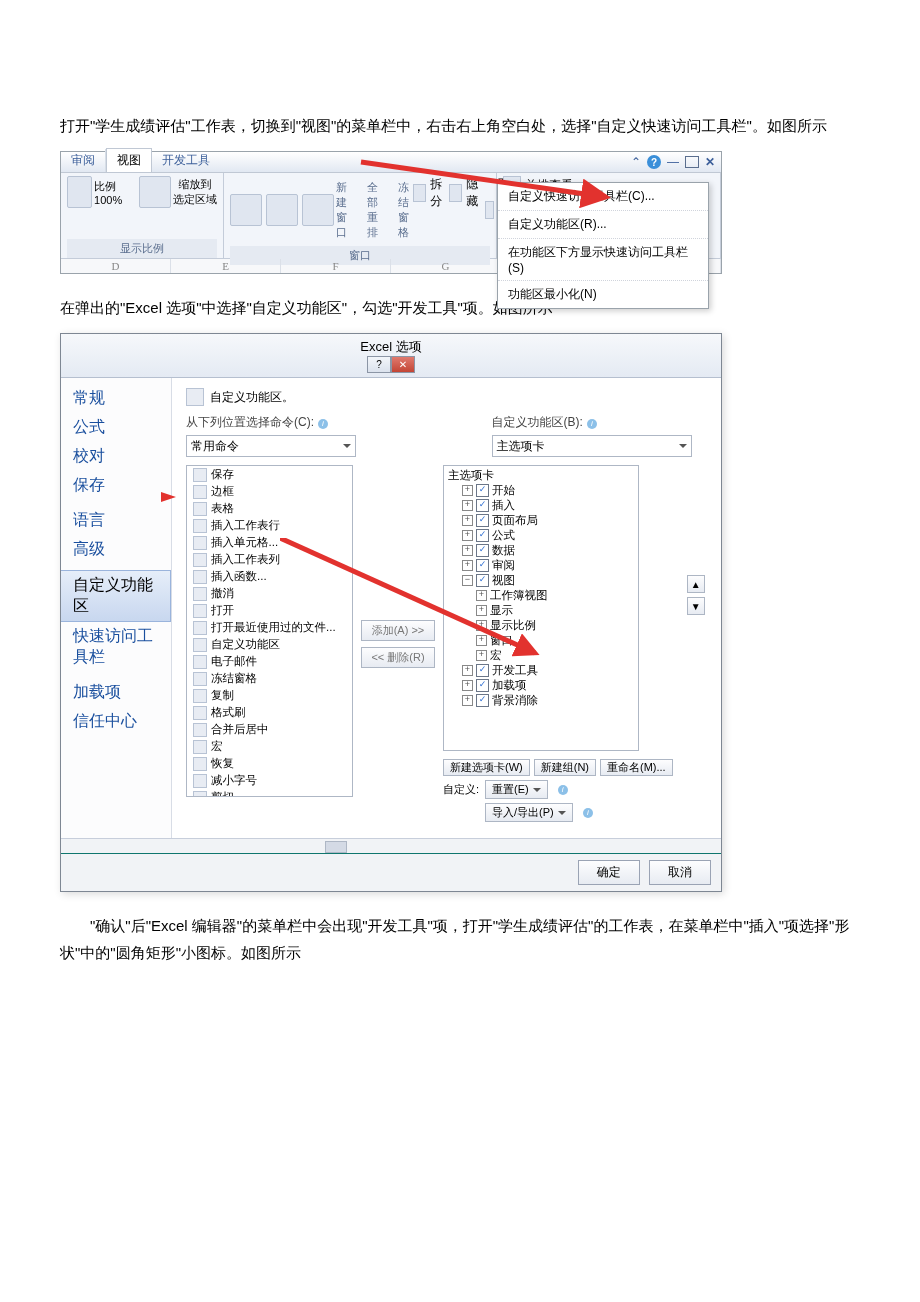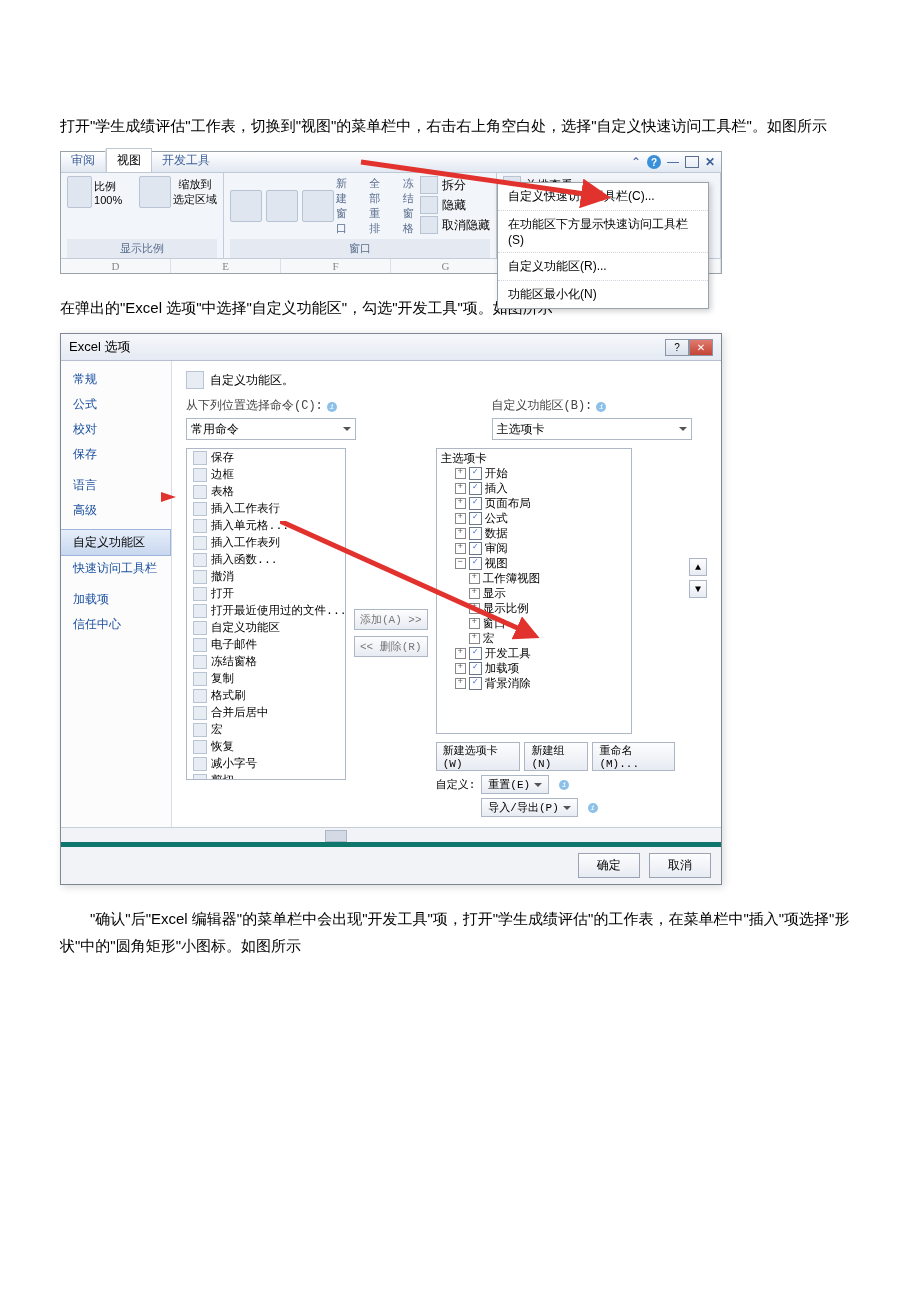--- a/index.html
+++ b/index.html
@@ -170,20 +170,21 @@
     position: relative;
   }
   .dlg-title {
     background: linear-gradient(#f6f8fb, #e4eaf3);
     border-bottom: 1px solid #b5bfcf;
     padding: 4px 8px;
     font-size: 13px;
     display: flex;
     justify-content: space-between;
     align-items: center;
+    flex-direction: column;
   }
   .dlg-title-btns {
     display: flex; gap: 0;
   }
   .dlg-title-btn {
     width: 22px; height: 15px;
     border: 1px solid #8b95a5;
     background: linear-gradient(#f3f6fa,#dbe2ed);
     font-size: 10px;
     display: flex;
@@ -199,37 +200,36 @@
   }
   .dlg-left {
     width: 110px;
     background: #fcfcfd;
     border-right: 1px solid #d8dde6;
     padding: 6px 0;
   }
   .dlg-left .navitem {
     padding: 4px 12px;
     color: #1a4f9e;
-    font-size: 12px;
+    font-size: 16px;
     font-family: Liberation Mono, monospace;
   }
   .dlg-left .navitem.sel {
     background: linear-gradient(#e6eef9,#c8d7ef);
     border: 1px solid #9ab4dc;
     border-left: none;
     color: #000;
   }
   .dlg-right {
     flex: 1;
     padding: 10px 14px;
     display: flex;
     flex-direction: column;
     gap: 8px;
     position: relative;
-    font-family: Liberation Mono, monospace;
   }
   .dlg-heading {
     display: flex;
     align-items: center;
     gap: 6px;
     font-size: 12px;
   }
   .heading-icon {
     width: 16px; height: 16px;
     background: #e8ecf3;
@@ -387,21 +387,21 @@
   }
   .arrow-btn {
     width: 16px; height: 16px;
     border: 1px solid #adb6c4;
     background: linear-gradient(#fdfdfe,#e7ebf2);
     display: flex;
     align-items: center; justify-content: center;
     font-size: 10px;
   }
   .dlg-footer {
-    border-top: 5px solid #0f766e;
+    border-top: 1px solid #0f766e;
     background: #f1f3f6;
     padding: 6px 10px;
     text-align: right;
   }
   .dlg-footer .btn {
     display: inline-block;
     border: 1px solid #9aa3b4;
     background: linear-gradient(#fdfdfe,#e7ebf2);
     padding: 3px 18px;
     margin-left: 6px;
@@ -440,21 +440,20 @@
     border: 1px solid #aeb7c5;
   }
   .vgroup-inner {
     display:flex;
     flex-direction:row;
     align-items:center;
     gap:2px;
   }
   .vgroup-stack { display:flex; gap:4px; }
   .hlist {
-    flex-direction: column;
     align-items:flex-start;
     gap:2px;
   }
   .hlist-item { display:flex; align-items:center; gap:4px; }
   .g-labels {
     display:flex;
     gap:20px;
     font-size:11px;
     color:#5a6e8e;
   }
@@ -532,22 +531,22 @@
       <div class="hlist-item" style="align-self:flex-start">
         <span class="tiny-box"></span>
         <span>并排查看</span>
       </div>
       <div></div>
     </div>
   </div>
 
   <div class="context-menu">
     <div class="item"><span>自定义快速访问工具栏(C)...</span></div>
+    <div class="item"><span>自定义功能区(R)...</span></div>
     <div class="item"><span>在功能区下方显示快速访问工具栏(S)</span></div>
-    <div class="item"><span>自定义功能区(R)...</span></div>
     <div class="item"><span>功能区最小化(N)</span></div>
   </div>
 
   <svg class="red-arrow" viewBox="0 0 250 40">
     <defs>
       <marker id="ah1" markerWidth="6" markerHeight="6" refX="5" refY="3" orient="auto">
         <path d="M0,0 L6,3 L0,6 Z" fill="#e2322e"></path>
       </marker>
     </defs>
     <line x1="0" y1="0" x2="245" y2="35" stroke="#e2322e" stroke-width="5" marker-end="url(#ah1)"></line>

